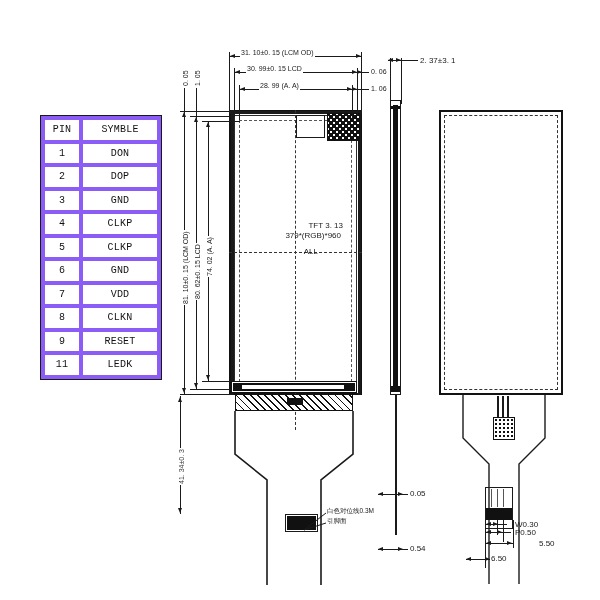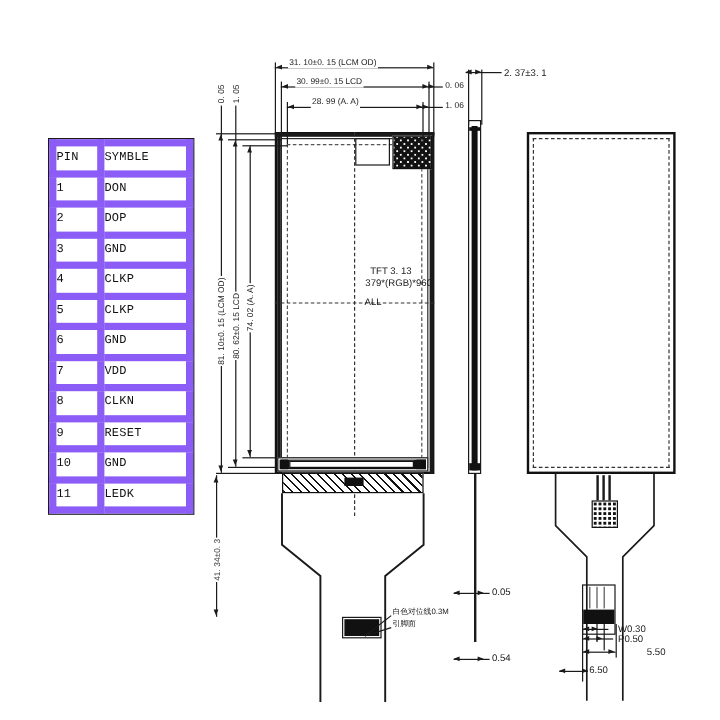--- a/index.html
+++ b/index.html
@@ -28,22 +28,22 @@
   .t{position:absolute;white-space:nowrap;font-size:7px;line-height:8px;color:#1a1a1a;}
   .t8{font-size:8px;line-height:9px;}
   .t65{font-size:6.5px;line-height:7.5px;}
   .rot{transform-origin:0 0;transform:rotate(-90deg);}
   .ctr{text-align:right;}
 
   
   #pintable{position:absolute;left:40px;top:115px;width:122px;border:1px solid #1a1a1a;
             box-sizing:border-box;background:#fff;}
   #pintable table{border-collapse:collapse;width:100%;}
-  #pintable td{border:6px solid #8b5cf6;font-size:10px;height:19.5px;
-               padding:0;text-align:left;font-family:"Liberation Mono", monospace;
+  #pintable td{border:4px solid #8b5cf6;font-size:10px;height:19.5px;
+               padding:0;text-align:center;font-family:"Liberation Mono", monospace;
                color:#111;letter-spacing:.2px;}
   #pintable td.pinno{width:34px;}
   #pintable tr.hdr td{font-size:10px;}
 
   
   .checker{
     position:absolute;
     background-color:#fff;
     background-image:
       radial-gradient(#111 52%, transparent 54%),
@@ -118,24 +118,20 @@
       </tr>
       <tr>
         <td class="pinno">8</td>
         <td>CLKN</td>
       </tr>
       <tr>
         <td class="pinno">9</td>
         <td>RESET</td>
       </tr>
       <tr>
-        <td class="pinno">10</td>
-        <td>GND</td>
-      </tr>
-      <tr>
         <td class="pinno">11</td>
         <td>LEDK</td>
       </tr>
     </tbody>
       </table>
   </div>
 
   <div class="boxthick" style="left:229px;top:110px;width:133px;height:285px;"></div>
 
   <div class="box" style="left:234px;top:115px;width:123px;height:275px;border-color:#2a2a2a;"></div>
@@ -149,21 +145,21 @@
   <div class="ln hl3" style="left:229px;top:111px;width:133px;"></div>
 
   <div class="checker" style="left:327px;top:113px;width:33px;height:28px;"></div>
 
   <div class="box" style="left:296px;top:115px;width:29px;height:23px;"></div>
 
   <div class="dash-h" style="left:229px;top:252px;width:133px;"></div>
   <div class="dash-v" style="left:295px;top:110px;height:320px;"></div>
 
   <div class="t t8 ctr" style="left:247px;top:221px;width:96px;">TFT 3. 13</div>
-  <div class="t t8 ctr" style="left:256px;top:231px;width:104px;">379*(RGB)*960</div>
+  <div class="t t8 ctr" style="left:237px;top:231px;width:104px;">379*(RGB)*960</div>
   <div class="t t8 ctr" style="left:272px;top:247px;width:46px;">ALL</div>
 
   <div class="ln vl" style="left:229px;top:52px;height:60px;"></div>
   <div class="ln vl" style="left:361px;top:52px;height:60px;"></div>
   <div class="ln vl" style="left:234px;top:68px;height:48px;"></div>
   <div class="ln vl" style="left:357px;top:68px;height:48px;"></div>
   <div class="ln vl" style="left:239px;top:85px;height:35px;"></div>
   <div class="ln vl" style="left:352px;top:85px;height:35px;"></div>
 
   <div class="ln hl" style="left:229px;top:56px;width:132px;"></div>

